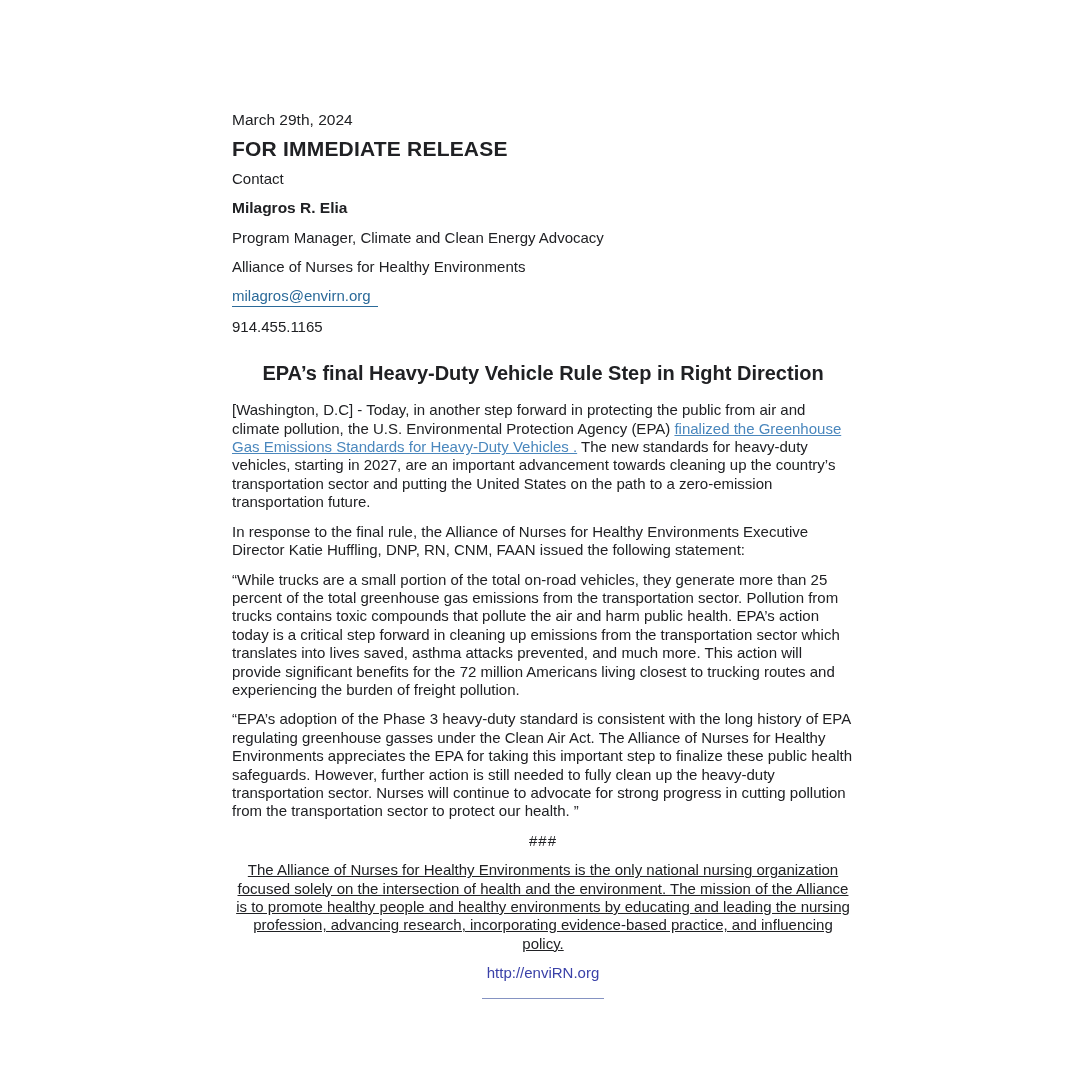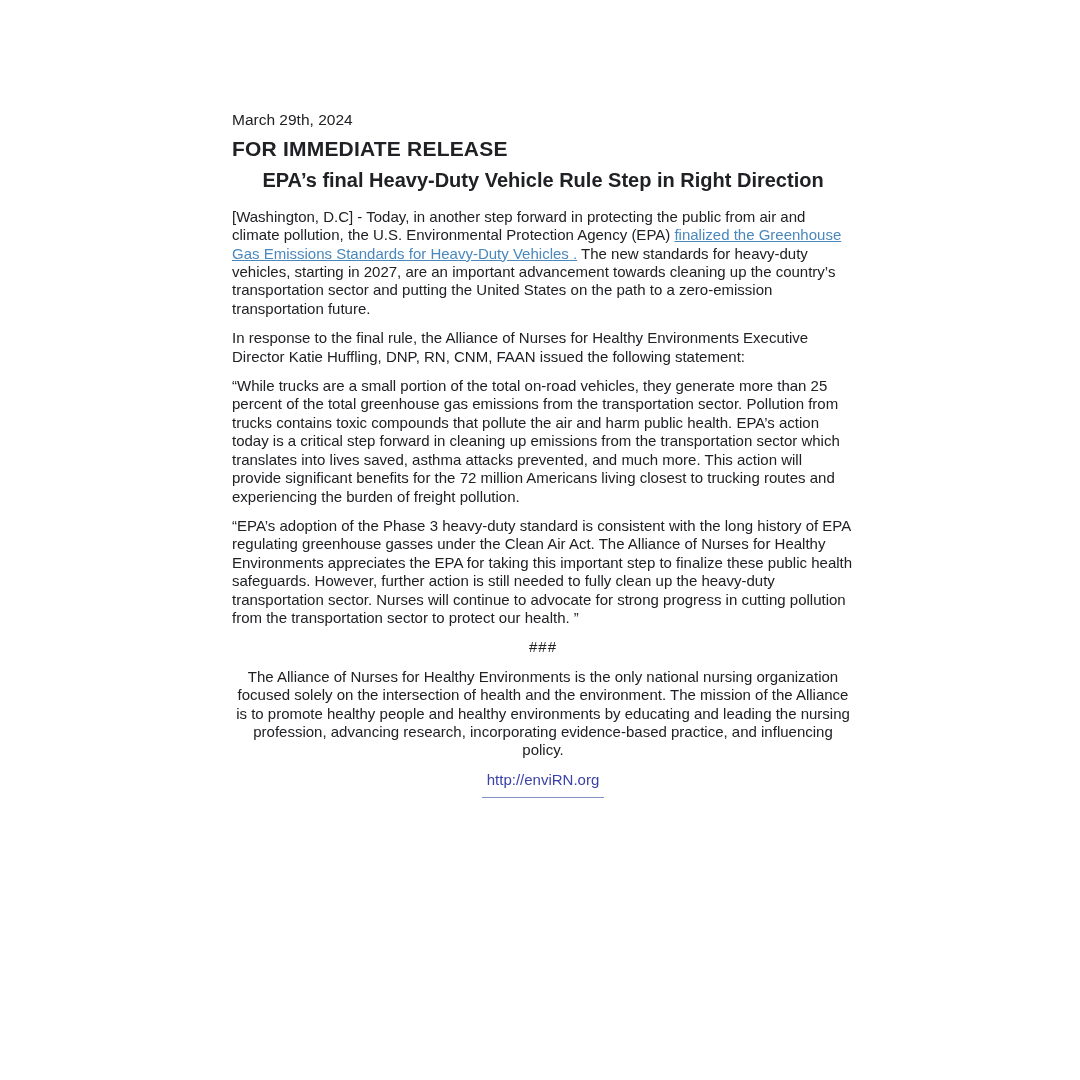--- a/index.html
+++ b/index.html
@@ -62,43 +62,52 @@
 
   .end-marker {
     text-align: center;
     margin: 0 0 18px 0;
     letter-spacing: 1px;
   }
 
   .footer-about {
     text-align: center;
     margin: 0;
+    text-decoration: underline;
   }
 
   .footer-link-row {
     text-align: center;
     margin: 0;
   }
   .site-link {
     color: var(--site-link-color, #3a41a8);
     text-decoration: none;
     display: inline-block;
-    padding: 0 5px 8px 5px;
+    padding: 0 5px 15px 5px;
     border-bottom: 1px solid var(--site-rule-color, #8593c2);
   }
 </style>
 </head>
 <body style="--text-color: #202124; --email-link-color: #2b6a99; --body-link-color: #4a87bd; --site-link-color: #3a41a8; --site-rule-color: #8593c2;">
 
 <div class="content">
 
   <p class="date">March 29th, 2024</p>
 
   <p class="release-line">FOR IMMEDIATE RELEASE</p>
 
+  <div class="contact-block">
+    <p>Contact</p>
+    <p class="contact-name">Milagros R. Elia</p>
+    <p>Program Manager, Climate and Clean Energy Advocacy</p>
+    <p>Alliance of Nurses for Healthy Environments</p>
+    <p><a href="#" class="email-link">milagros@envirn.org</a></p>
+    <p>914.455.1165</p>
+  </div>
 
   <h1 class="headline">EPA’s final Heavy-Duty Vehicle Rule Step in Right Direction</h1>
 
   <p class="para"><span>[Washington, D.C] - Today, in another step forward in protecting the public from air and climate pollution, the U.S. Environmental Protection Agency (EPA) </span><a href="#" class="body-link">finalized the Greenhouse Gas Emissions Standards for Heavy-Duty Vehicles .</a><span> The new standards for heavy-duty vehicles, starting in 2027, are an important advancement towards cleaning up the country’s transportation sector and putting the United States on the path to a zero-emission transportation future.</span></p>
 
   <p class="para">In response to the final rule, the Alliance of Nurses for Healthy Environments Executive Director Katie Huffling, DNP, RN, CNM, FAAN issued the following statement:</p>
 
   <p class="para">“While trucks are a small portion of the total on-road vehicles, they generate more than 25 percent of the total greenhouse gas emissions from the transportation sector. Pollution from trucks contains toxic compounds that pollute the air and harm public health. EPA’s action today is a critical step forward in cleaning up emissions from the transportation sector which translates into lives saved, asthma attacks prevented, and much more. This action will provide significant benefits for the 72 million Americans living closest to trucking routes and experiencing the burden of freight pollution.</p>
 
   <p class="para">“EPA’s adoption of the Phase 3 heavy-duty standard is consistent with the long history of EPA regulating greenhouse gasses under the Clean Air Act. The Alliance of Nurses for Healthy Environments appreciates the EPA for taking this important step to finalize these public health safeguards. However, further action is still needed to fully clean up the heavy-duty transportation sector. Nurses will continue to advocate for strong progress in cutting pollution from the transportation sector to protect our health. ”</p>

